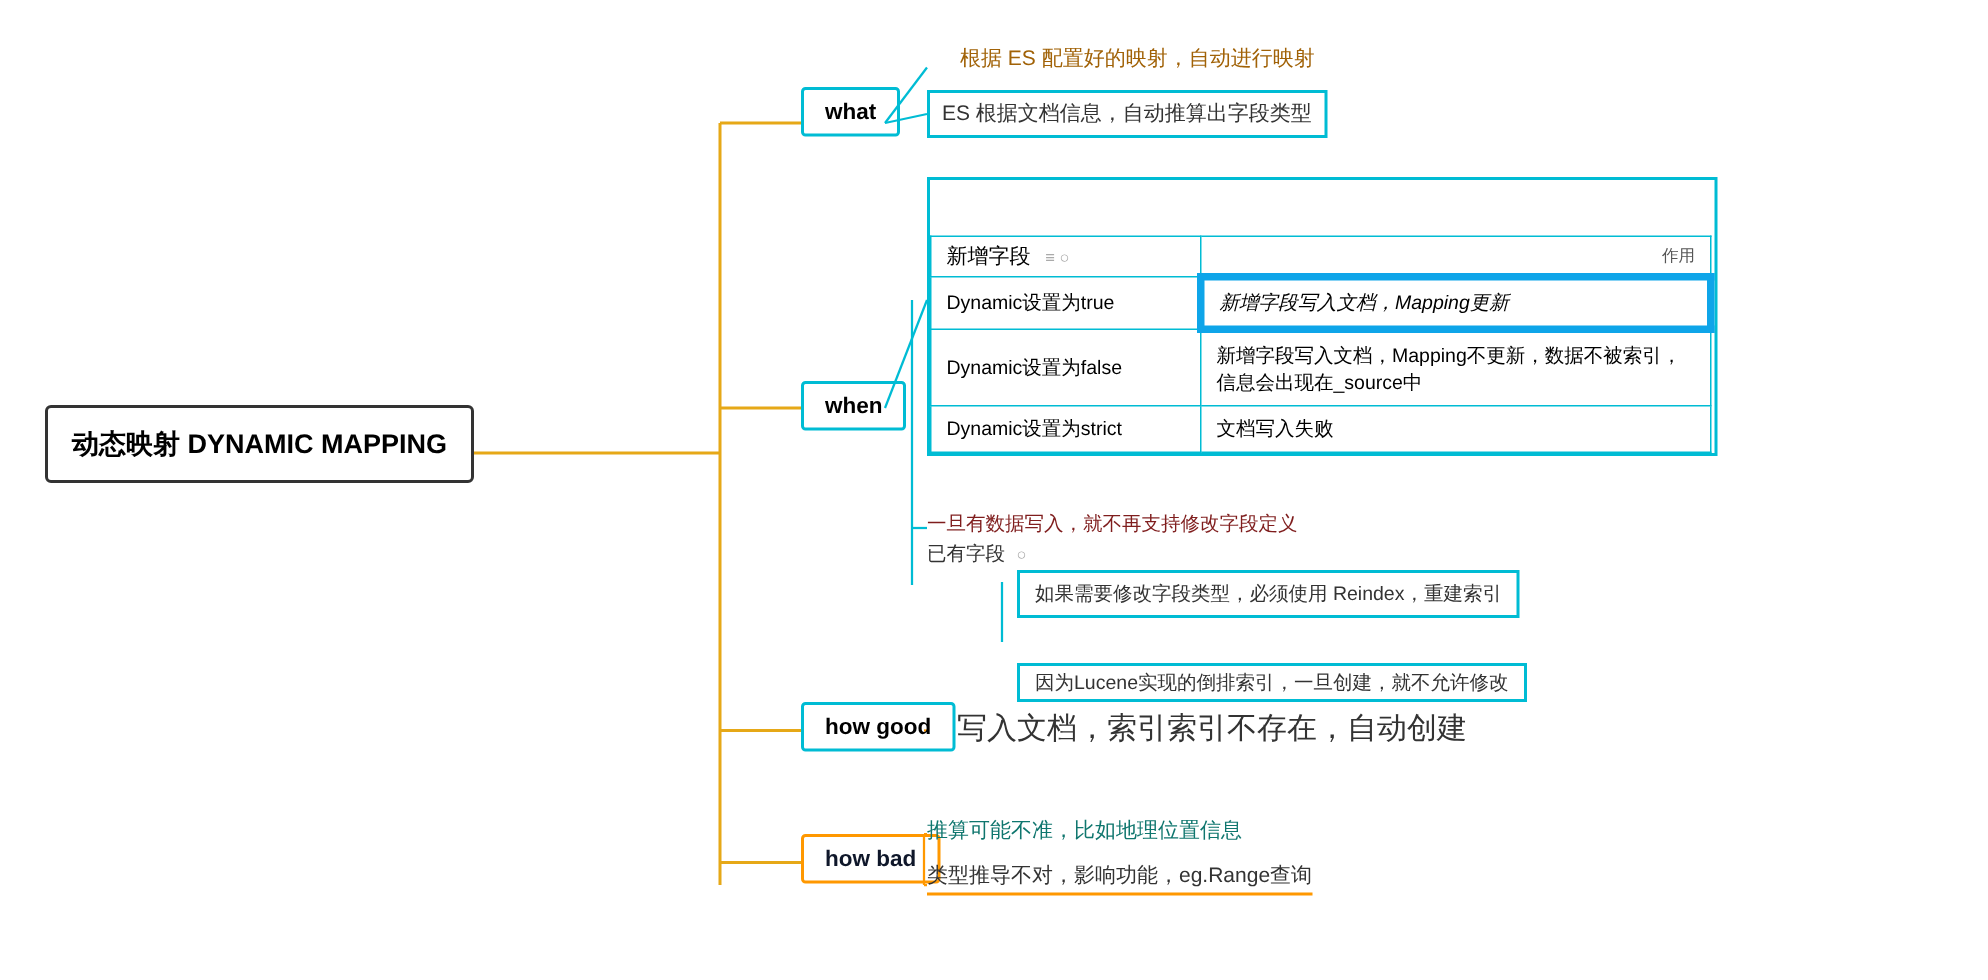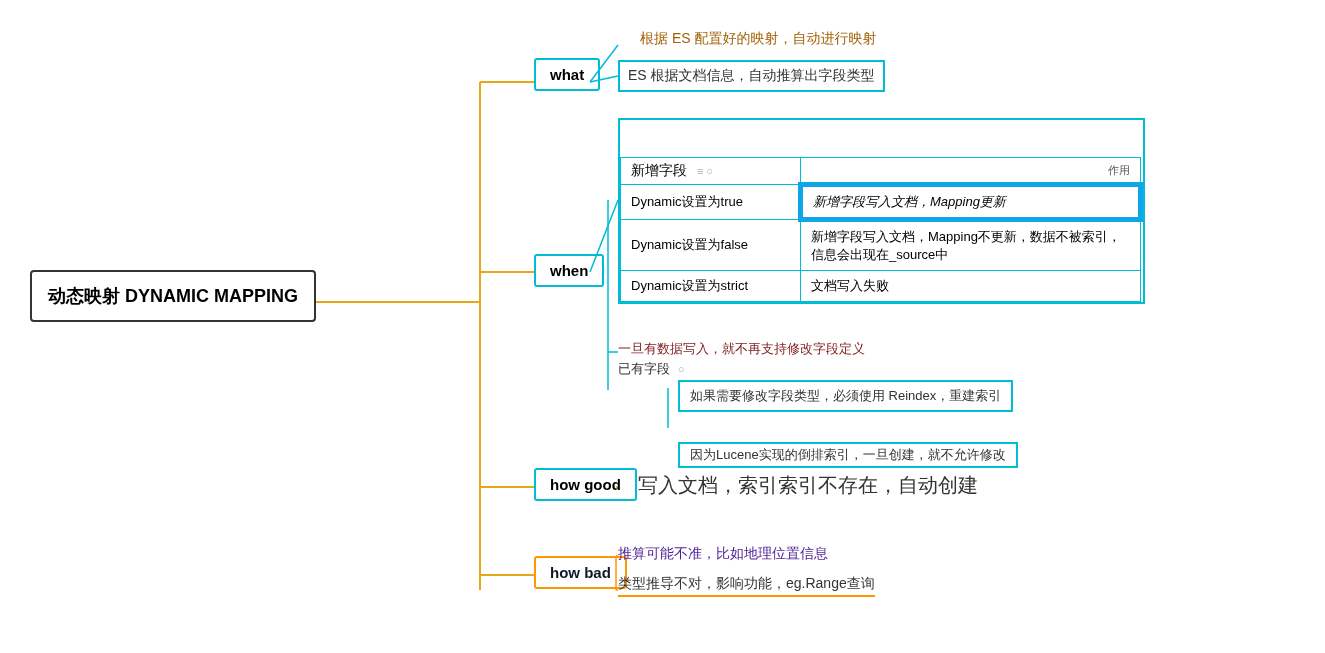--- a/index.html
+++ b/index.html
@@ -121,21 +121,21 @@
       font-size: 20px;
       white-space: nowrap;
       margin-left: 20px;
     }
 
     
     .how-bad-text1 {
       position: absolute;
       left: 618px;
       top: 545px;
-      color: #4c1d95;
+      color: #0f766e;
       font-size: 14px;
       white-space: nowrap;
     }
     .how-bad-text2 {
       position: absolute;
       left: 618px;
       top: 575px;
       border-bottom: 2px solid #ff9800;
       padding-bottom: 2px;
       color: #333;

